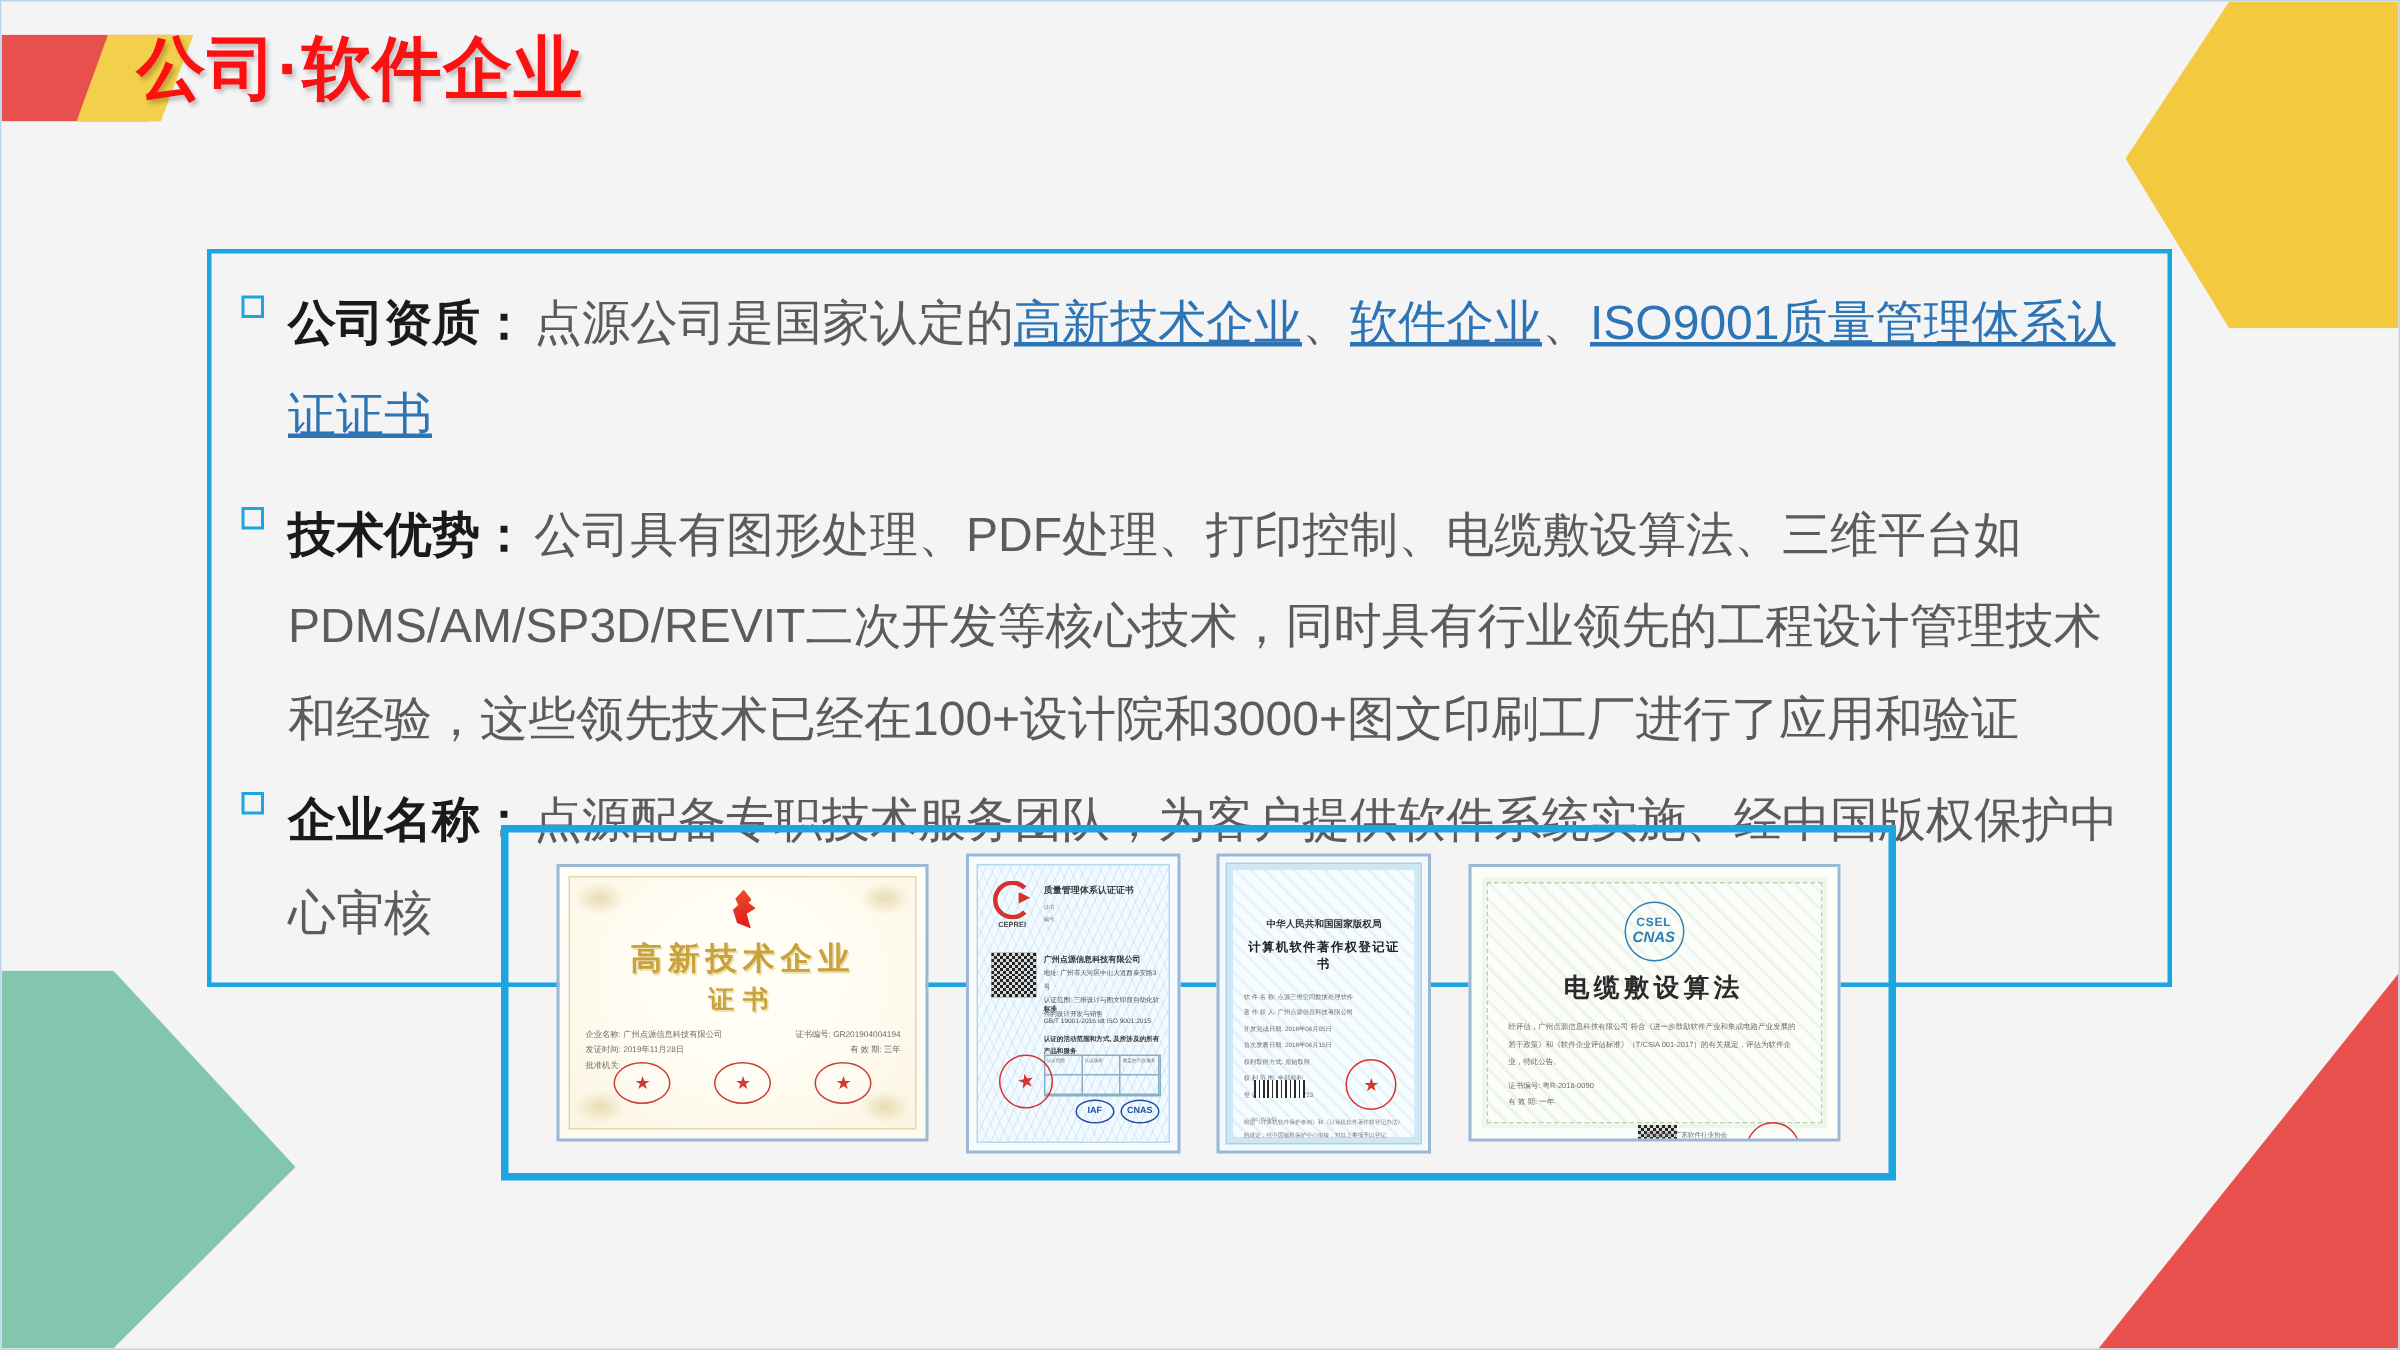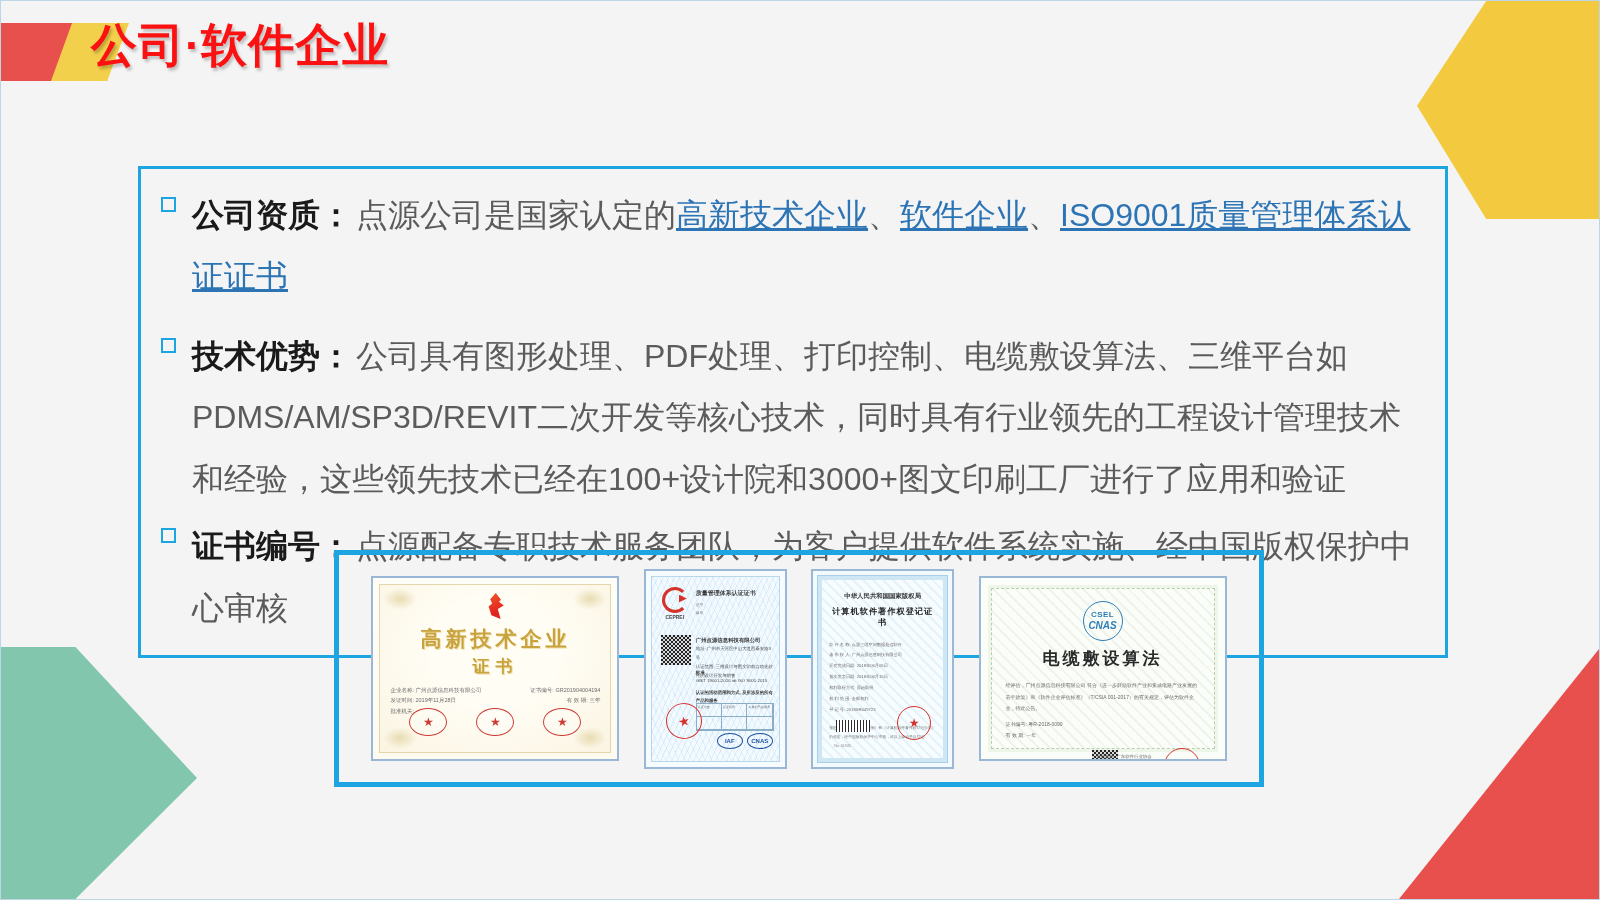--- a/index.html
+++ b/index.html
@@ -284,21 +284,21 @@
     background: #f3fafe;
     padding: 5px;
   }
   .cert3-inner {
     width: 100%; height: 100%; box-sizing: border-box;
     border: 4px solid #cfe6f4;
     outline: 1px solid #a9cfe6;
     background:
       repeating-linear-gradient(45deg, rgba(150,200,230,0.18) 0 2px, rgba(255,255,255,0) 2px 7px),
       #f7fcff;
-    position: relative; padding: 4px 7px;
+    position: relative; padding: 24px 7px;
   }
   .c3-t1 { text-align: center; font-size: 6.4px; font-weight: bold; color: #333; margin-top: 8px; }
   .c3-t2 { text-align: center; font-size: 8.2px; font-weight: bold; color: #222;
            letter-spacing: 1px; margin-top: 5px; }
   .c3-fields { margin-top: 12px; font-size: 4.2px; color: #6d6d6d; line-height: 2.6; }
   .c3-note { margin-top: 8px; font-size: 3.8px; color: #7a7a7a; line-height: 2.4; }
   .barcode {
     position: absolute; left: 14px; bottom: 26px;
     width: 34px; height: 12px;
     background: repeating-linear-gradient(90deg, #2b2b2b 0 1px, #fff 1px 3px);
@@ -384,21 +384,21 @@
     <div class="bullet-row">
       <div class="bullet-marker"></div>
       <div class="bullet-body">
         <span class="lbl">技术优势</span><span class="colon">：</span><span>公司具有图形处理、PDF处理、打印控制、电缆敷设算法、三维平台如PDMS/AM/SP3D/REVIT二次开发等核心技术，同时具有行业领先的工程设计管理技术和经验，这些领先技术已经在100+设计院和3000+图文印刷工厂进行了应用和验证</span>
       </div>
     </div>
 
     <div class="bullet-row tight">
       <div class="bullet-marker"></div>
       <div class="bullet-body">
-        <span class="lbl">证书编号</span><span class="colon">：</span><span>点源配备专职技术服务团队，为客户提供软件系统实施、经中国版权保护中心审核</span>
+        <span class="lbl">企业名称</span><span class="colon">：</span><span>点源配备专职技术服务团队，为客户提供软件系统实施、经中国版权保护中心审核</span>
       </div>
     </div>
 
 
   </div>
 
   <div class="cert-strip">
 
     <div class="cert cert1">
       <div class="cert1-inner">

